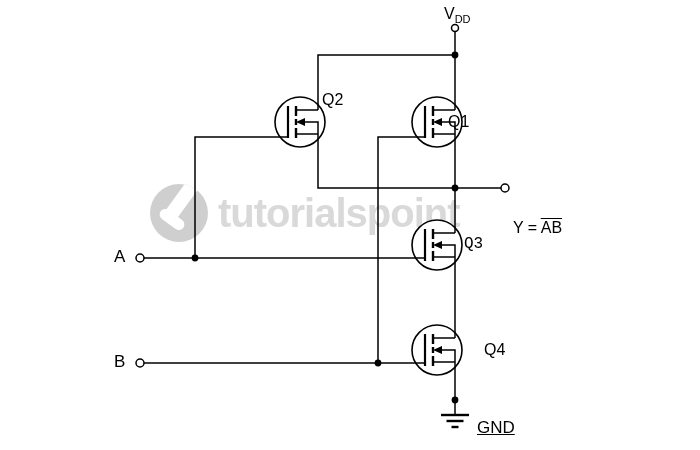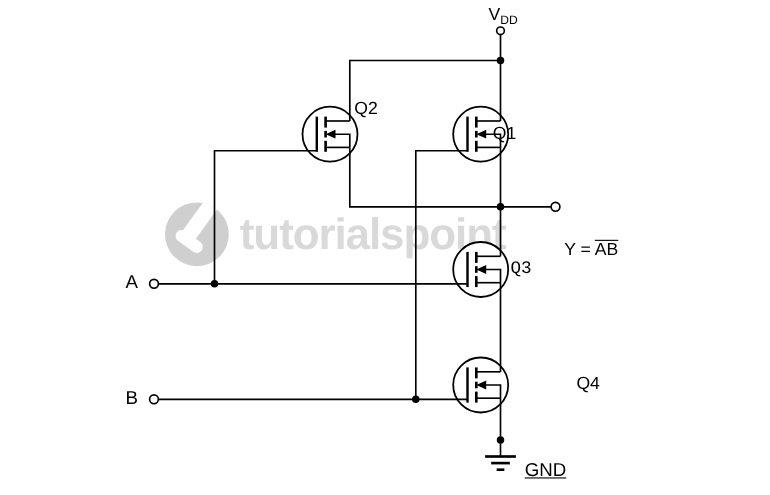--- a/index.html
+++ b/index.html
@@ -83,21 +83,21 @@
       <circle cx="378" cy="363" r="3.4"></circle>
       <circle cx="455" cy="400" r="3.4"></circle>
     </g>
   </svg>
 
   <div class="lbl lbl-vdd" style="left:444px;top:5px;"><span>V</span><sub>DD</sub></div>
 
   <span class="lbl" style="left:322px;top:91px;">Q2</span>
   <span class="lbl" style="left:448px;top:113px;">Q1</span>
   <span class="lbl" style="left:464px;top:236px;font-family:Liberation Mono, monospace;">Q3</span>
-  <span class="lbl" style="left:492px;top:341px;padding-left:32px;">Q4</span>
+  <span class="lbl" style="left:452px;top:341px;padding-left:32px;">Q4</span>
 
   <span class="lbl lbl-in" style="left:114px;top:248px;">A</span>
   <span class="lbl lbl-in" style="left:114px;top:353px;">B</span>
 
   <div class="lbl lbl-y" style="left:513px;top:179px;margin-top:40px;"><span>Y = </span><span class="ov">AB</span></div>
 
   <span class="lbl lbl-gnd" style="left:477px;top:419px;text-decoration:underline;">GND</span>
 
 </div>
 

